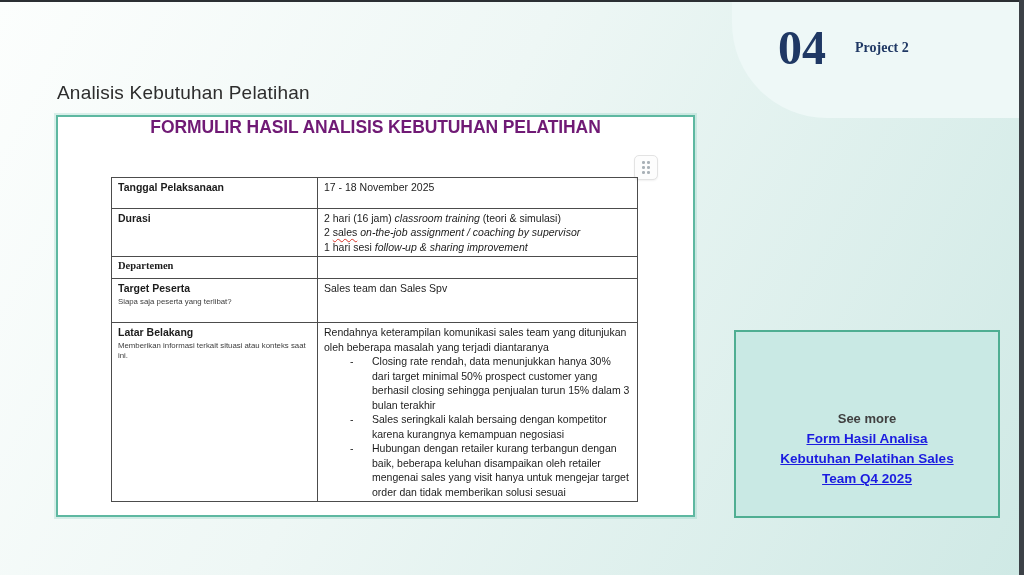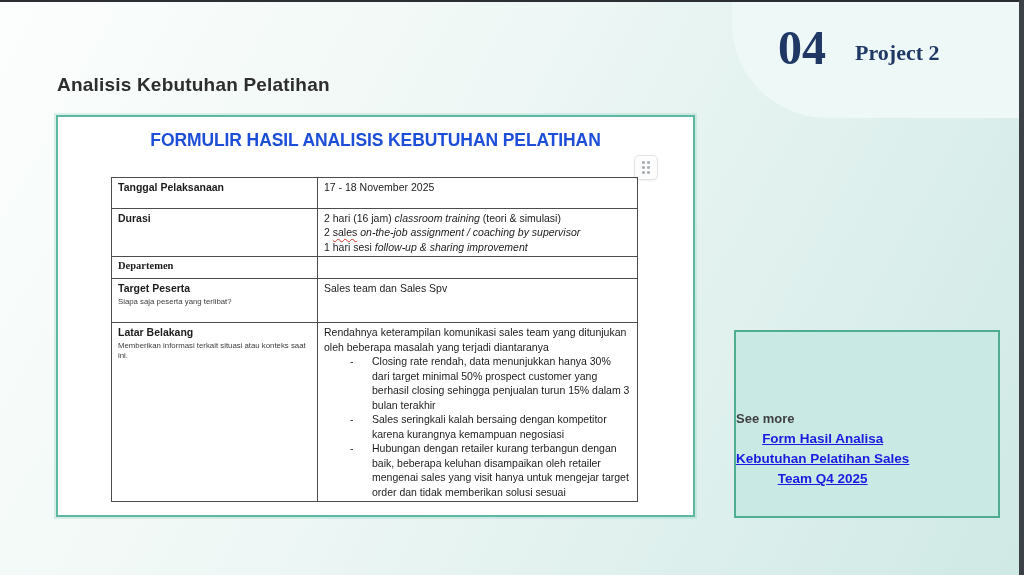--- a/index.html
+++ b/index.html
@@ -28,42 +28,42 @@
 
   .page-num {
     position: absolute; left: 778px; top: 20px;
     font-family: "Liberation Serif", serif;
     font-weight: bold; font-size: 48px; color: #1f3864;
     z-index: 2;
   }
   .page-label {
     position: absolute; left: 855px; top: 40px;
     font-family: "Liberation Serif", serif;
-    font-weight: bold; font-size: 22px; color: #1f3864;
+    font-weight: bold; font-size: 14px; color: #1f3864;
     z-index: 2;
   }
 
   .slide-title {
-    position: absolute; left: 57px; top: 74px;
-    font-size: 19px; font-weight: bold; color: #2d2d2d;
+    position: absolute; left: 57px; top: 82px;
+    font-size: 19px; font-weight: normal; color: #2d2d2d;
     letter-spacing: 0.2px; z-index: 2; text-align: center;
   }
 
   
   .panel {
     position: absolute; left: 56px; top: 115px;
     width: 639px; height: 402px;
     background: #ffffff;
     border: 2px solid #5eb8a1;
     box-shadow: 0 0 0 2px rgba(120, 200, 180, 0.25);
     overflow: hidden; z-index: 2;
   }
   .form-title {
-    margin-top: 13px; text-align: center;
-    font-size: 17.5px; font-weight: bold; color: #1d4ed8;
+    text-align: center;
+    font-size: 17.5px; font-weight: bold; color: #701a75;
     letter-spacing: -0.1px;
   }
 
   .drag-handle {
     position: absolute; left: 576px; top: 38px;
     width: 24px; height: 25px;
     background: #fdfdfd; border: 1px solid #e3e3e3; border-radius: 5px;
     display: flex; align-items: center; justify-content: center;
     box-shadow: 0 1px 2px rgba(0,0,0,0.06);
   }
@@ -95,21 +95,21 @@
   }
   .bullet-row { display: flex; padding-left: 26px; }
   .dash { width: 22px; flex: none; }
   .bullet-text { flex: 1; }
 
   
   .see-more-box {
     position: absolute; left: 734px; top: 330px;
     width: 266px; height: 188px;
     background: #c9e9e4; border: 2px solid #4fae92;
-    display: flex; flex-direction: column; align-items: flex-start; justify-content: center;
+    display: flex; flex-direction: column; align-items: center; justify-content: center;
     padding-top: 52px; text-align: center; z-index: 2;
   }
   .see-more-heading { font-size: 13px; font-weight: bold; color: #3f3f3f; margin-bottom: 3px; }
   .see-more-link {
     font-size: 13.5px; font-weight: bold; color: #1b1be0;
     text-decoration: underline; line-height: 1.5; cursor: pointer;
   }
 </style>
 </head>
 <body>

